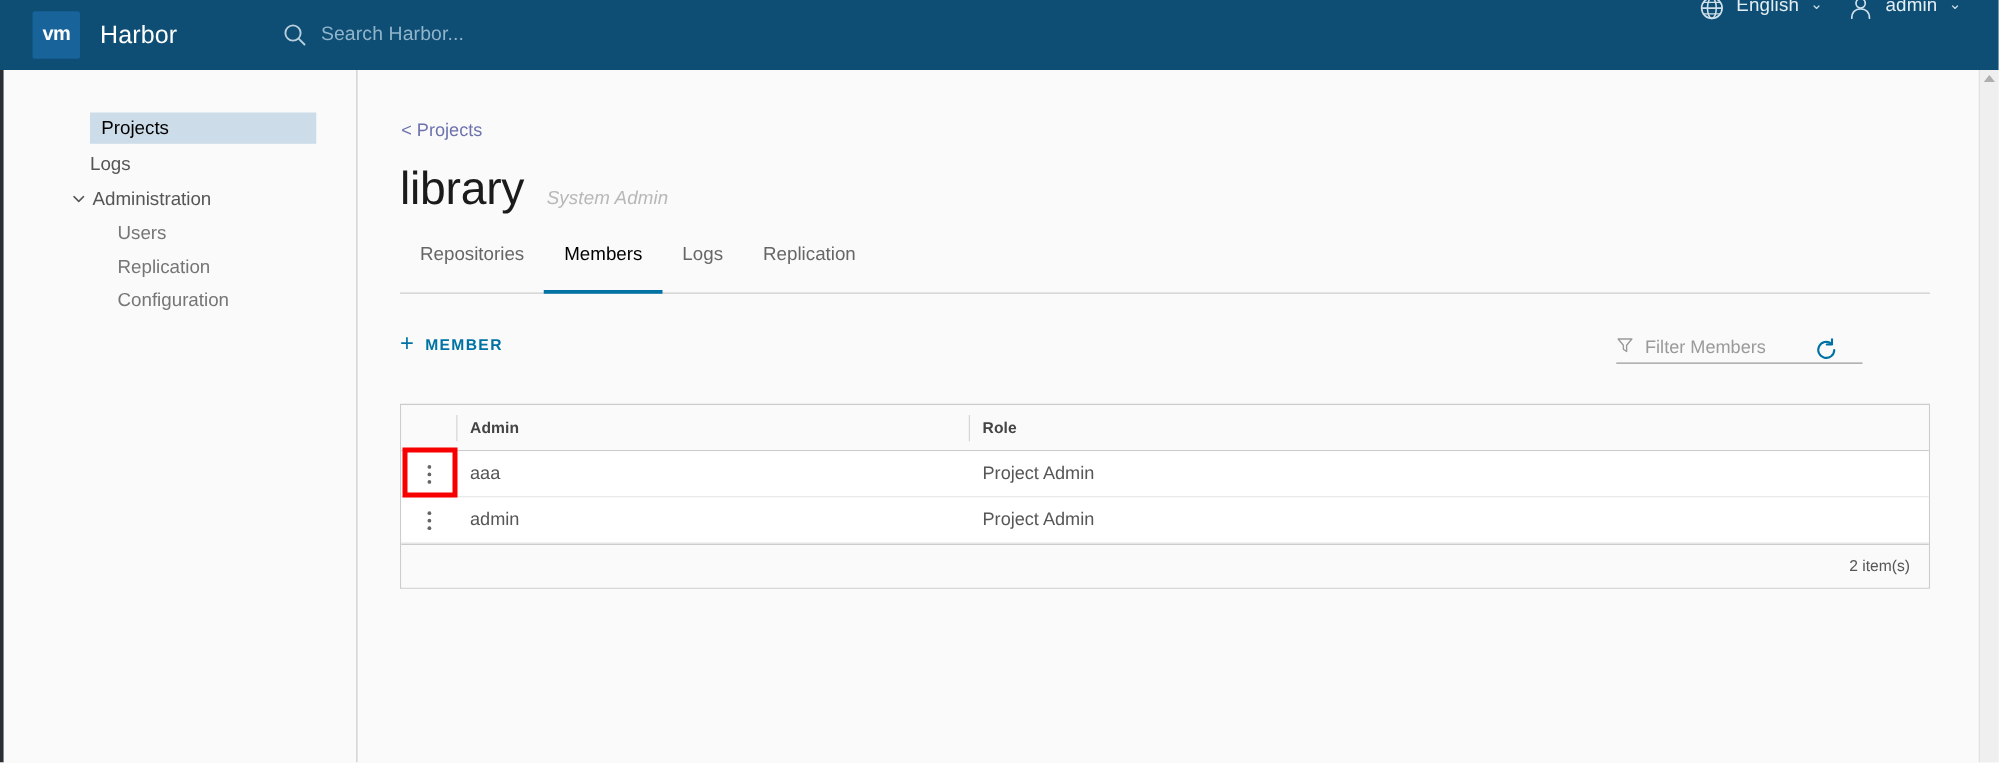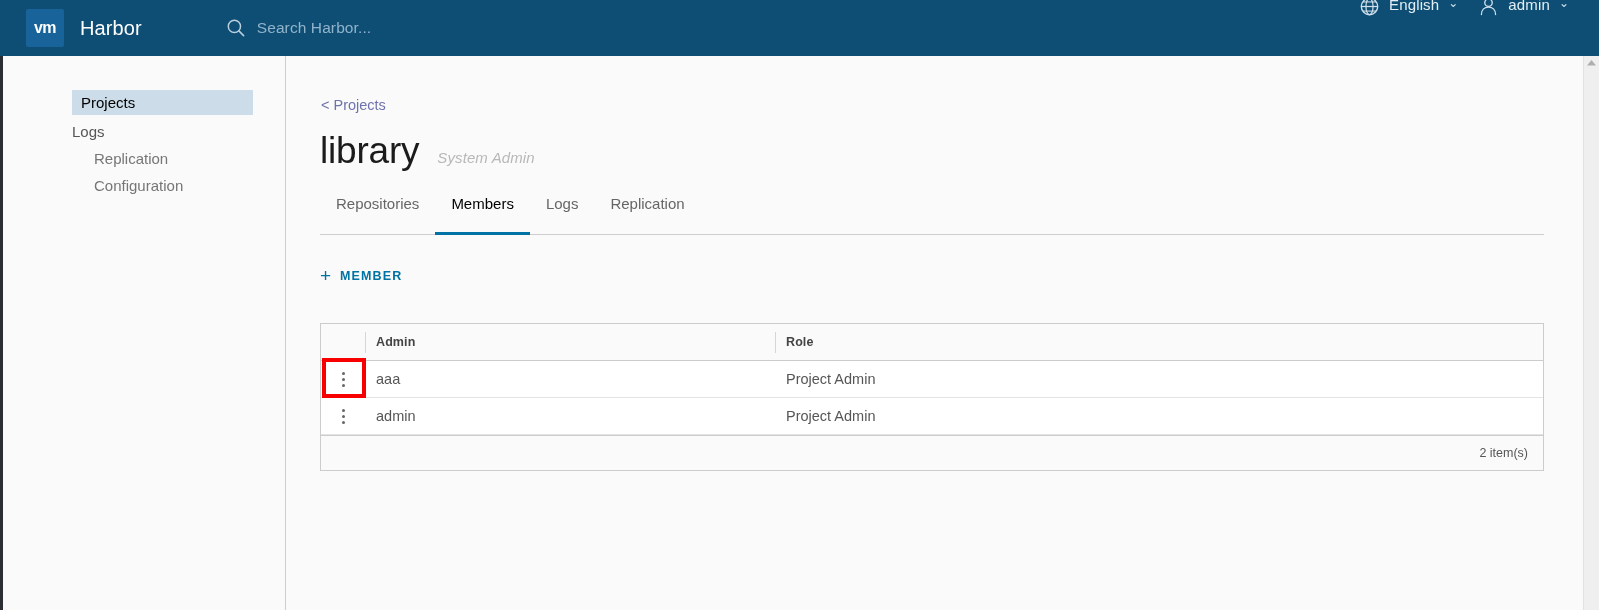--- a/index.html
+++ b/index.html
@@ -403,21 +403,32 @@
   <div class="sidebar">
 
     <div class="nav-item active">
       <span>Projects</span>
     </div>
 
     <div class="nav-item top">
       <span>Logs</span>
     </div>
 
-
+    <div class="nav-group">
+      <span class="chev">
+        <svg width="12" height="12" viewBox="0 0 12 12">
+          <polyline points="2.2,4.3 6,8.1 9.8,4.3" fill="none" stroke="#565656" stroke-width="1.2" stroke-linecap="round" stroke-linejoin="round"></polyline>
+        </svg>
+      </span>
+      <span>Administration</span>
+    </div>
+
+    <div class="nav-sub">
+      <span>Users</span>
+    </div>
     <div class="nav-sub">
       <span>Replication</span>
     </div>
     <div class="nav-sub">
       <span>Configuration</span>
     </div>
 
   </div>
 
   <div class="main">
@@ -444,20 +455,37 @@
       </div>
     </div>
 
     <div class="actions">
 
       <div class="btn-member">
         <span class="plus">+</span>
         <span>MEMBER</span>
       </div>
 
+      <div class="filter-wrap">
+        <div class="filter-box">
+          <span class="fico">
+            <svg width="14" height="14" viewBox="0 0 14 14">
+              <polygon points="1.5,2.2 12.5,2.2 8.3,7.2 8.3,12.2 5.7,10.4 5.7,7.2" fill="none" stroke="#9a9a9a" stroke-width="1.1" stroke-linejoin="round"></polygon>
+            </svg>
+          </span>
+          <span class="fph">Filter Members</span>
+        </div>
+
+        <div class="refresh-btn">
+          <svg width="20" height="20" viewBox="0 0 20 20">
+            <path d="M16.4 10 A6.4 6.4 0 1 1 14.2 5.1" fill="none" stroke="#0072a3" stroke-width="1.7" stroke-linecap="round"></path>
+            <polyline points="14.6,1.4 14.6,5.6 10.4,5.6" fill="none" stroke="#0072a3" stroke-width="1.7" stroke-linecap="round" stroke-linejoin="round"></polyline>
+          </svg>
+        </div>
+      </div>
 
     </div>
 
     <div class="table">
 
       <div class="thead">
         <div class="th col-kebab"></div>
         <div class="th col-name">Admin</div>
         <div class="th col-role">Role</div>
       </div>

